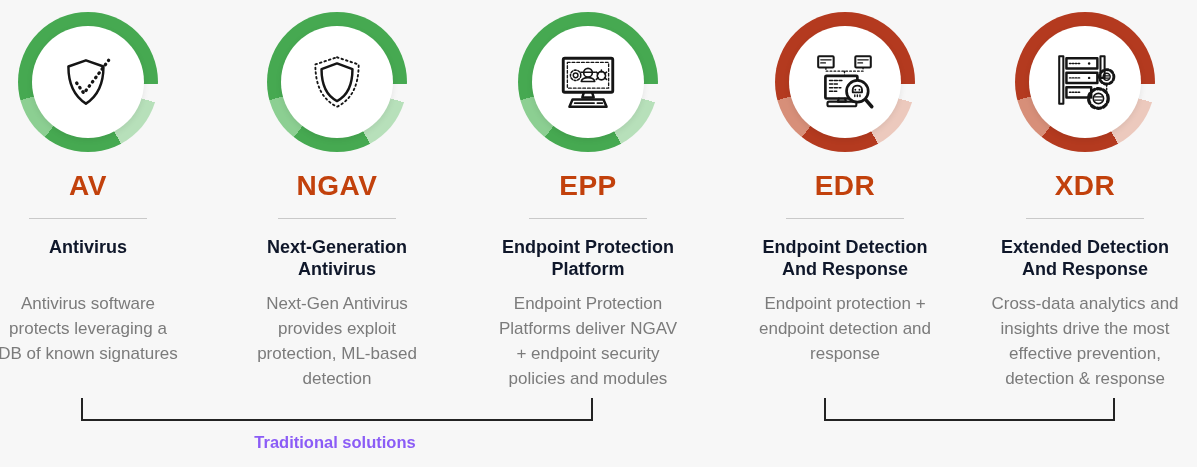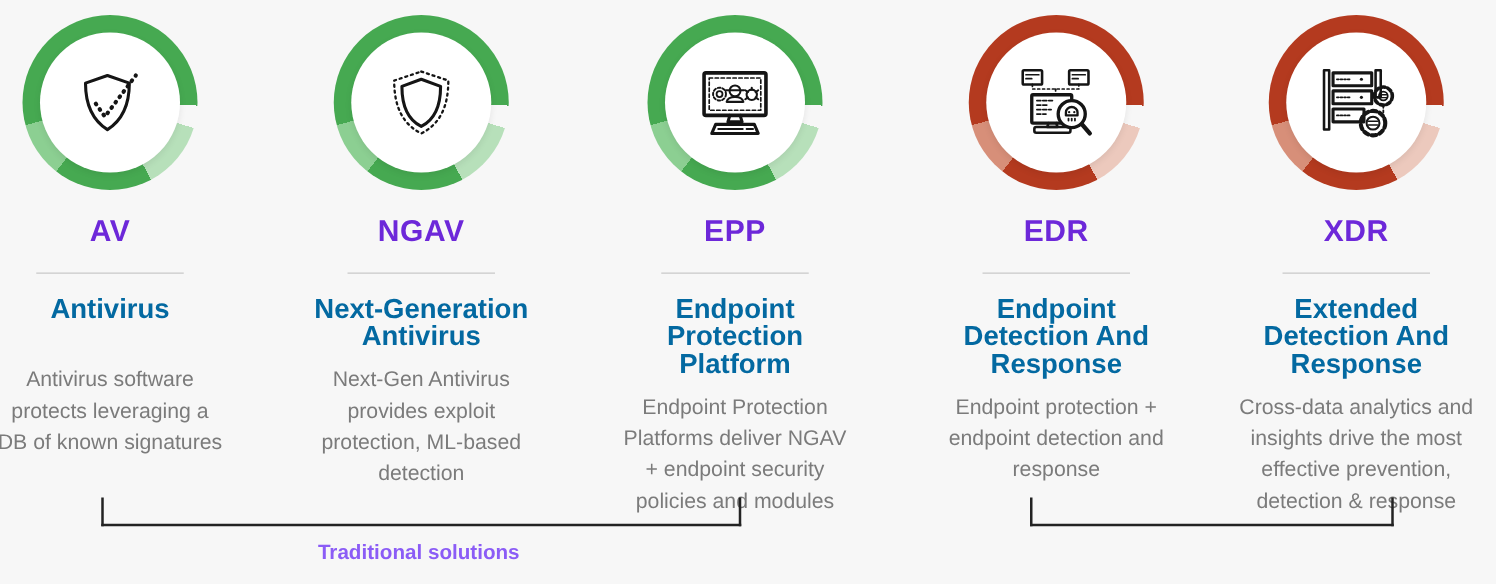--- a/index.html
+++ b/index.html
@@ -43,29 +43,29 @@
   }
   .ring-inner{
     width:112px;height:112px;border-radius:50%;background:#ffffff;
     display:flex;align-items:center;justify-content:center;
     box-shadow:0 2px 6px rgba(0,0,0,0.08);
   }
   .ring-inner svg{display:block;}
 
   .acronym{
     margin-top:16px;
-    font-size:24px;font-weight:800;color:#6d28d9;letter-spacing:0.5px;
+    font-size:28px;font-weight:800;color:#c2410c;letter-spacing:0.5px;
     line-height:36px;
   }
   .divider{
     margin-top:14px;width:118px;height:0;border-top:1px solid #c9c9c9;
   }
   .subtitle{
     margin-top:17px;
-    font-size:22px;font-weight:700;color:#0369a1;
+    font-size:18px;font-weight:700;color:#0f172a;
     line-height:22px;min-height:44px;max-width:192px;
   }
   .description{
     margin-top:11px;
     font-size:17px;color:#7b7b7b;line-height:25px;
   }
   .col-0 .description{max-width:180px;}
   .col-1 .description{max-width:185px;}
   .col-2 .description{max-width:192px;}
   .col-3 .description{max-width:175px;}

